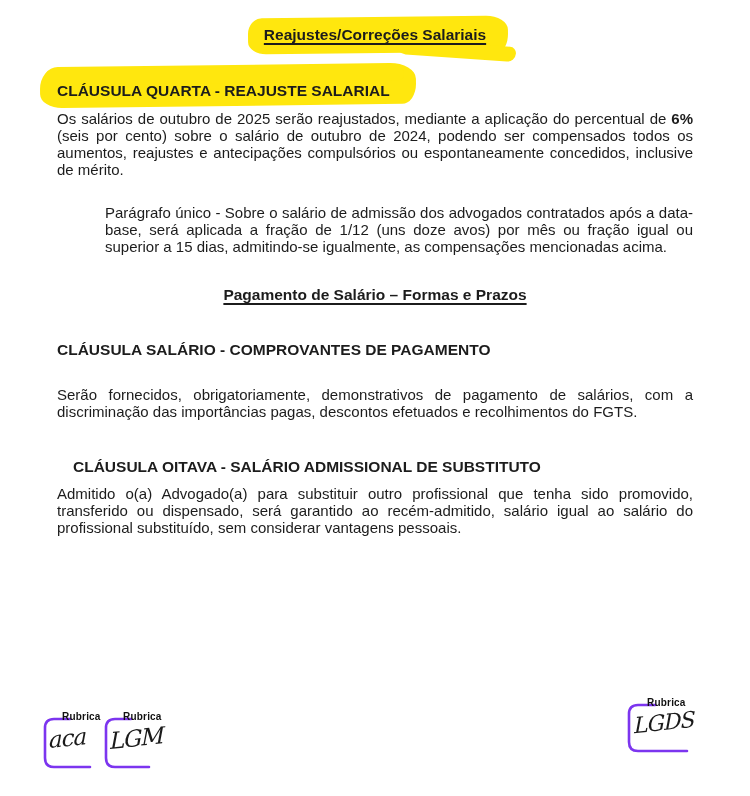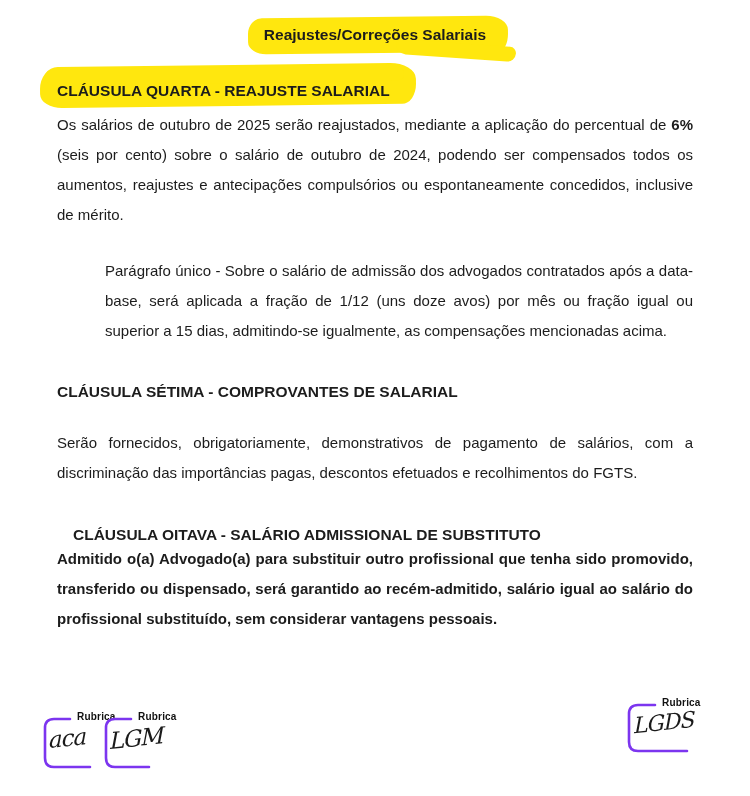--- a/index.html
+++ b/index.html
@@ -24,47 +24,48 @@
     padding:0 57px;
   }
   
   .sec-title{
     text-align:center;
     font-weight:bold;
     font-size:15.5px;
     line-height:18px;
   }
   .sec-title .u{
+    text-decoration:underline;
     text-decoration-thickness:1.6px;
     text-underline-offset:3px;
   }
   .t1{margin-top:26px;}
   .t2{margin-top:31px;}
   .t3{margin-top:22px;}
   
   .clause-h{
     font-weight:bold;
     font-size:15.5px;
     line-height:19px;
     text-align:left;
   }
   .h4{margin-top:37px;}
   .h7{margin-top:36px;}
   .h8{margin-top:37px;margin-left:16px;}
   
   .para{
     font-size:15px;
-    line-height:30px;
+    line-height:17px;
     text-align:justify;
     margin:0;
   }
   .p1{margin-top:10px;}
   .p2{margin-top:26px;margin-left:48px;}
   .p7{margin-top:27px;}
-  .p8{font-weight:bold;}
+  .p8{margin-top:9px;}
   .para b{font-weight:bold;}
   
   .marker{
     position:relative;
     display:inline-block;
     z-index:0;
   }
   .blob{
     position:absolute;
     background:var(--hl);
@@ -91,21 +92,21 @@
     transform:rotate(-0.9deg);
   }
   
   .stamp{
     position:absolute;
     width:100px;height:64px;
   }
   .stamp svg{position:absolute;left:0;top:0;}
   .stamp .rub-label{
     position:absolute;
-    left:37px;top:-3px;
+    left:22px;top:-3px;
     font-size:10px;
     font-weight:bold;
     color:#111;
     letter-spacing:0.2px;
     background:transparent;
   }
   .stamp .sig{
     position:absolute;
     left:9px;top:11px;
     font-family:"DejaVu Serif", serif;
@@ -140,22 +141,25 @@
         <span class="blob blob-clause4"></span>
         <span class="blob blob-clause4-top"></span>
         <span>CLÁUSULA QUARTA - REAJUSTE SALARIAL</span>
       </span>
     </div>
 
     <p class="para p1"><span>Os salários de outubro de 2025 serão reajustados, mediante a aplicação do percentual de </span><b>6%</b><span> (seis por cento) sobre o salário de outubro de 2024, podendo ser compensados todos os aumentos, reajustes e antecipações compulsórios ou espontaneamente concedidos, inclusive de mérito.</span></p>
 
     <p class="para p2">Parágrafo único - Sobre o salário de admissão dos advogados contratados após a data-base, será aplicada a fração de 1/12 (uns doze avos) por mês ou fração igual ou superior a 15 dias, admitindo-se igualmente, as compensações mencionadas acima.</p>
 
+    <div class="sec-title t2">
+      <span class="u">Pagamento de Salário – Formas e Prazos</span>
+    </div>
 
-    <div class="clause-h h7">CLÁUSULA SÉTIMA - COMPROVANTES DE SALARIAL</div>
+    <div class="clause-h h7">CLÁUSULA SALÁRIO - COMPROVANTES DE PAGAMENTO</div>
 
     <p class="para p7">Serão fornecidos, obrigatoriamente, demonstrativos de pagamento de salários, com a discriminação das importâncias pagas, descontos efetuados e recolhimentos do FGTS.</p>
 
 
     <div class="clause-h h8">CLÁUSULA OITAVA - SALÁRIO ADMISSIONAL DE SUBSTITUTO</div>
 
     <p class="para p8">Admitido o(a) Advogado(a) para substituir outro profissional que tenha sido promovido, transferido ou dispensado, será garantido ao recém-admitido, salário igual ao salário do profissional substituído, sem considerar vantagens pessoais.</p>
 
   </div>
 

